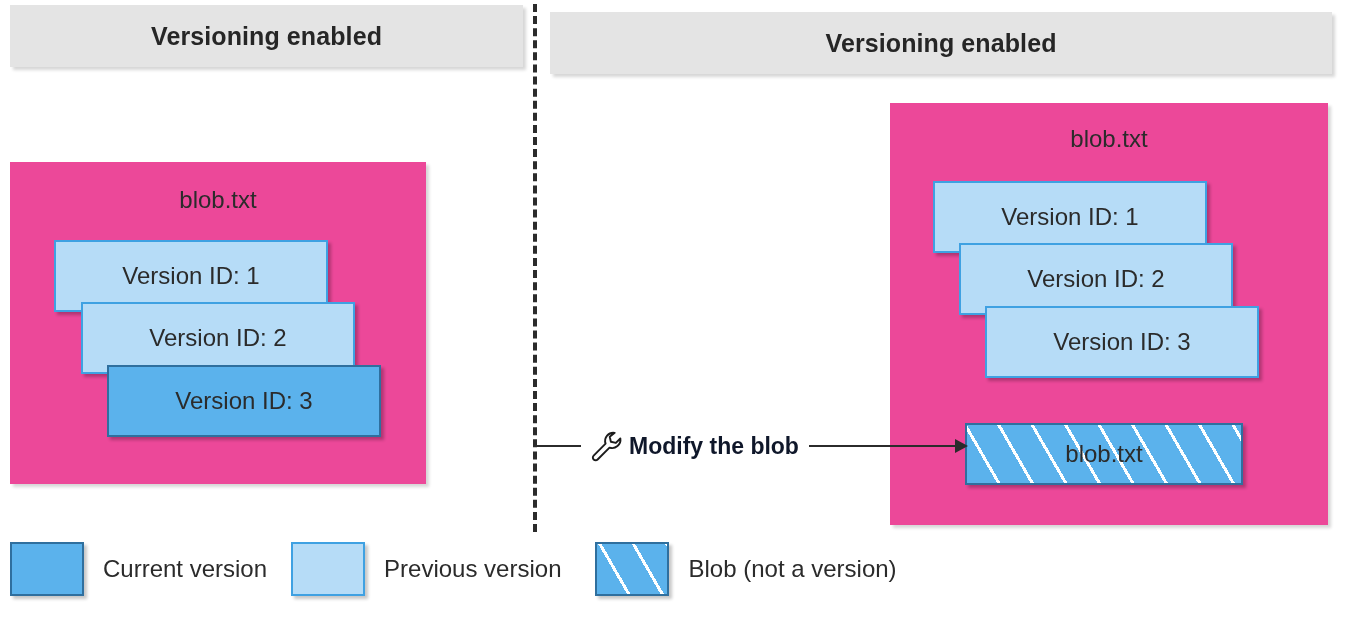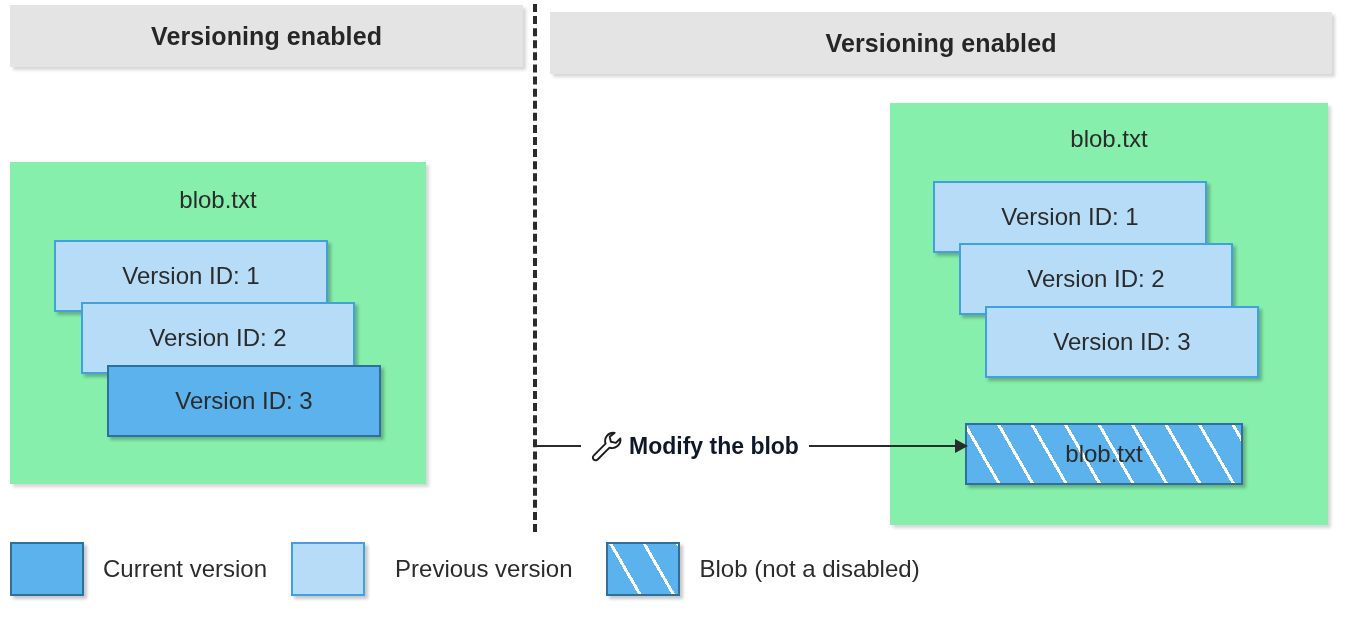--- a/index.html
+++ b/index.html
@@ -41,21 +41,21 @@
     left: 533px;
     top: 4px;
     width: 0;
     height: 528px;
     border-left: 4px dashed #2b2b2b;
   }
 
   
   .panel {
     position: absolute;
-    background: #86efac;
+    background: #ec4899;
     box-shadow: 3px 3px 3px rgba(0,0,0,0.16);
   }
   #panel-left  { left: 10px;  top: 162px; width: 416px; height: 322px; }
   #panel-right { left: 890px; top: 103px; width: 438px; height: 422px; }
 
   .panel-title {
     position: absolute;
     left: 0;
     width: 100%;
     text-align: center;
@@ -186,21 +186,21 @@
   }
   .legend-swatch.curr { background: #5bb2ec; border: 2px solid #2f6f9e; }
   .legend-swatch.prev { background: #b6dcf7; border: 2px solid #3fa1e2; }
   .legend-swatch.blob { border: 2px solid #2f6f9e; }
   .legend-label {
     font-size: 24px;
     color: #2b2b2b;
     margin-left: 19px;
     white-space: nowrap;
   }
-  #legend-item-previous { margin-left: 24px; gap: 11px; }
+  #legend-item-previous { margin-left: 24px; }
   #legend-item-blob     { margin-left: 34px; }
 </style>
 </head>
 <body>
 
 <div class="col-header" id="header-left">
   <span>Versioning enabled</span>
 </div>
 <div class="col-header" id="header-right">
   <span>Versioning enabled</span>
@@ -256,15 +256,15 @@
   <div class="legend-item" id="legend-item-current">
     <div class="legend-swatch curr"></div>
     <span class="legend-label">Current version</span>
   </div>
   <div class="legend-item" id="legend-item-previous">
     <div class="legend-swatch prev"></div>
     <span class="legend-label">Previous version</span>
   </div>
   <div class="legend-item" id="legend-item-blob">
     <div class="legend-swatch blob hatch"></div>
-    <span class="legend-label">Blob (not a disabled)</span>
+    <span class="legend-label">Blob (not a version)</span>
   </div>
 </div>
 
 </body></html>

